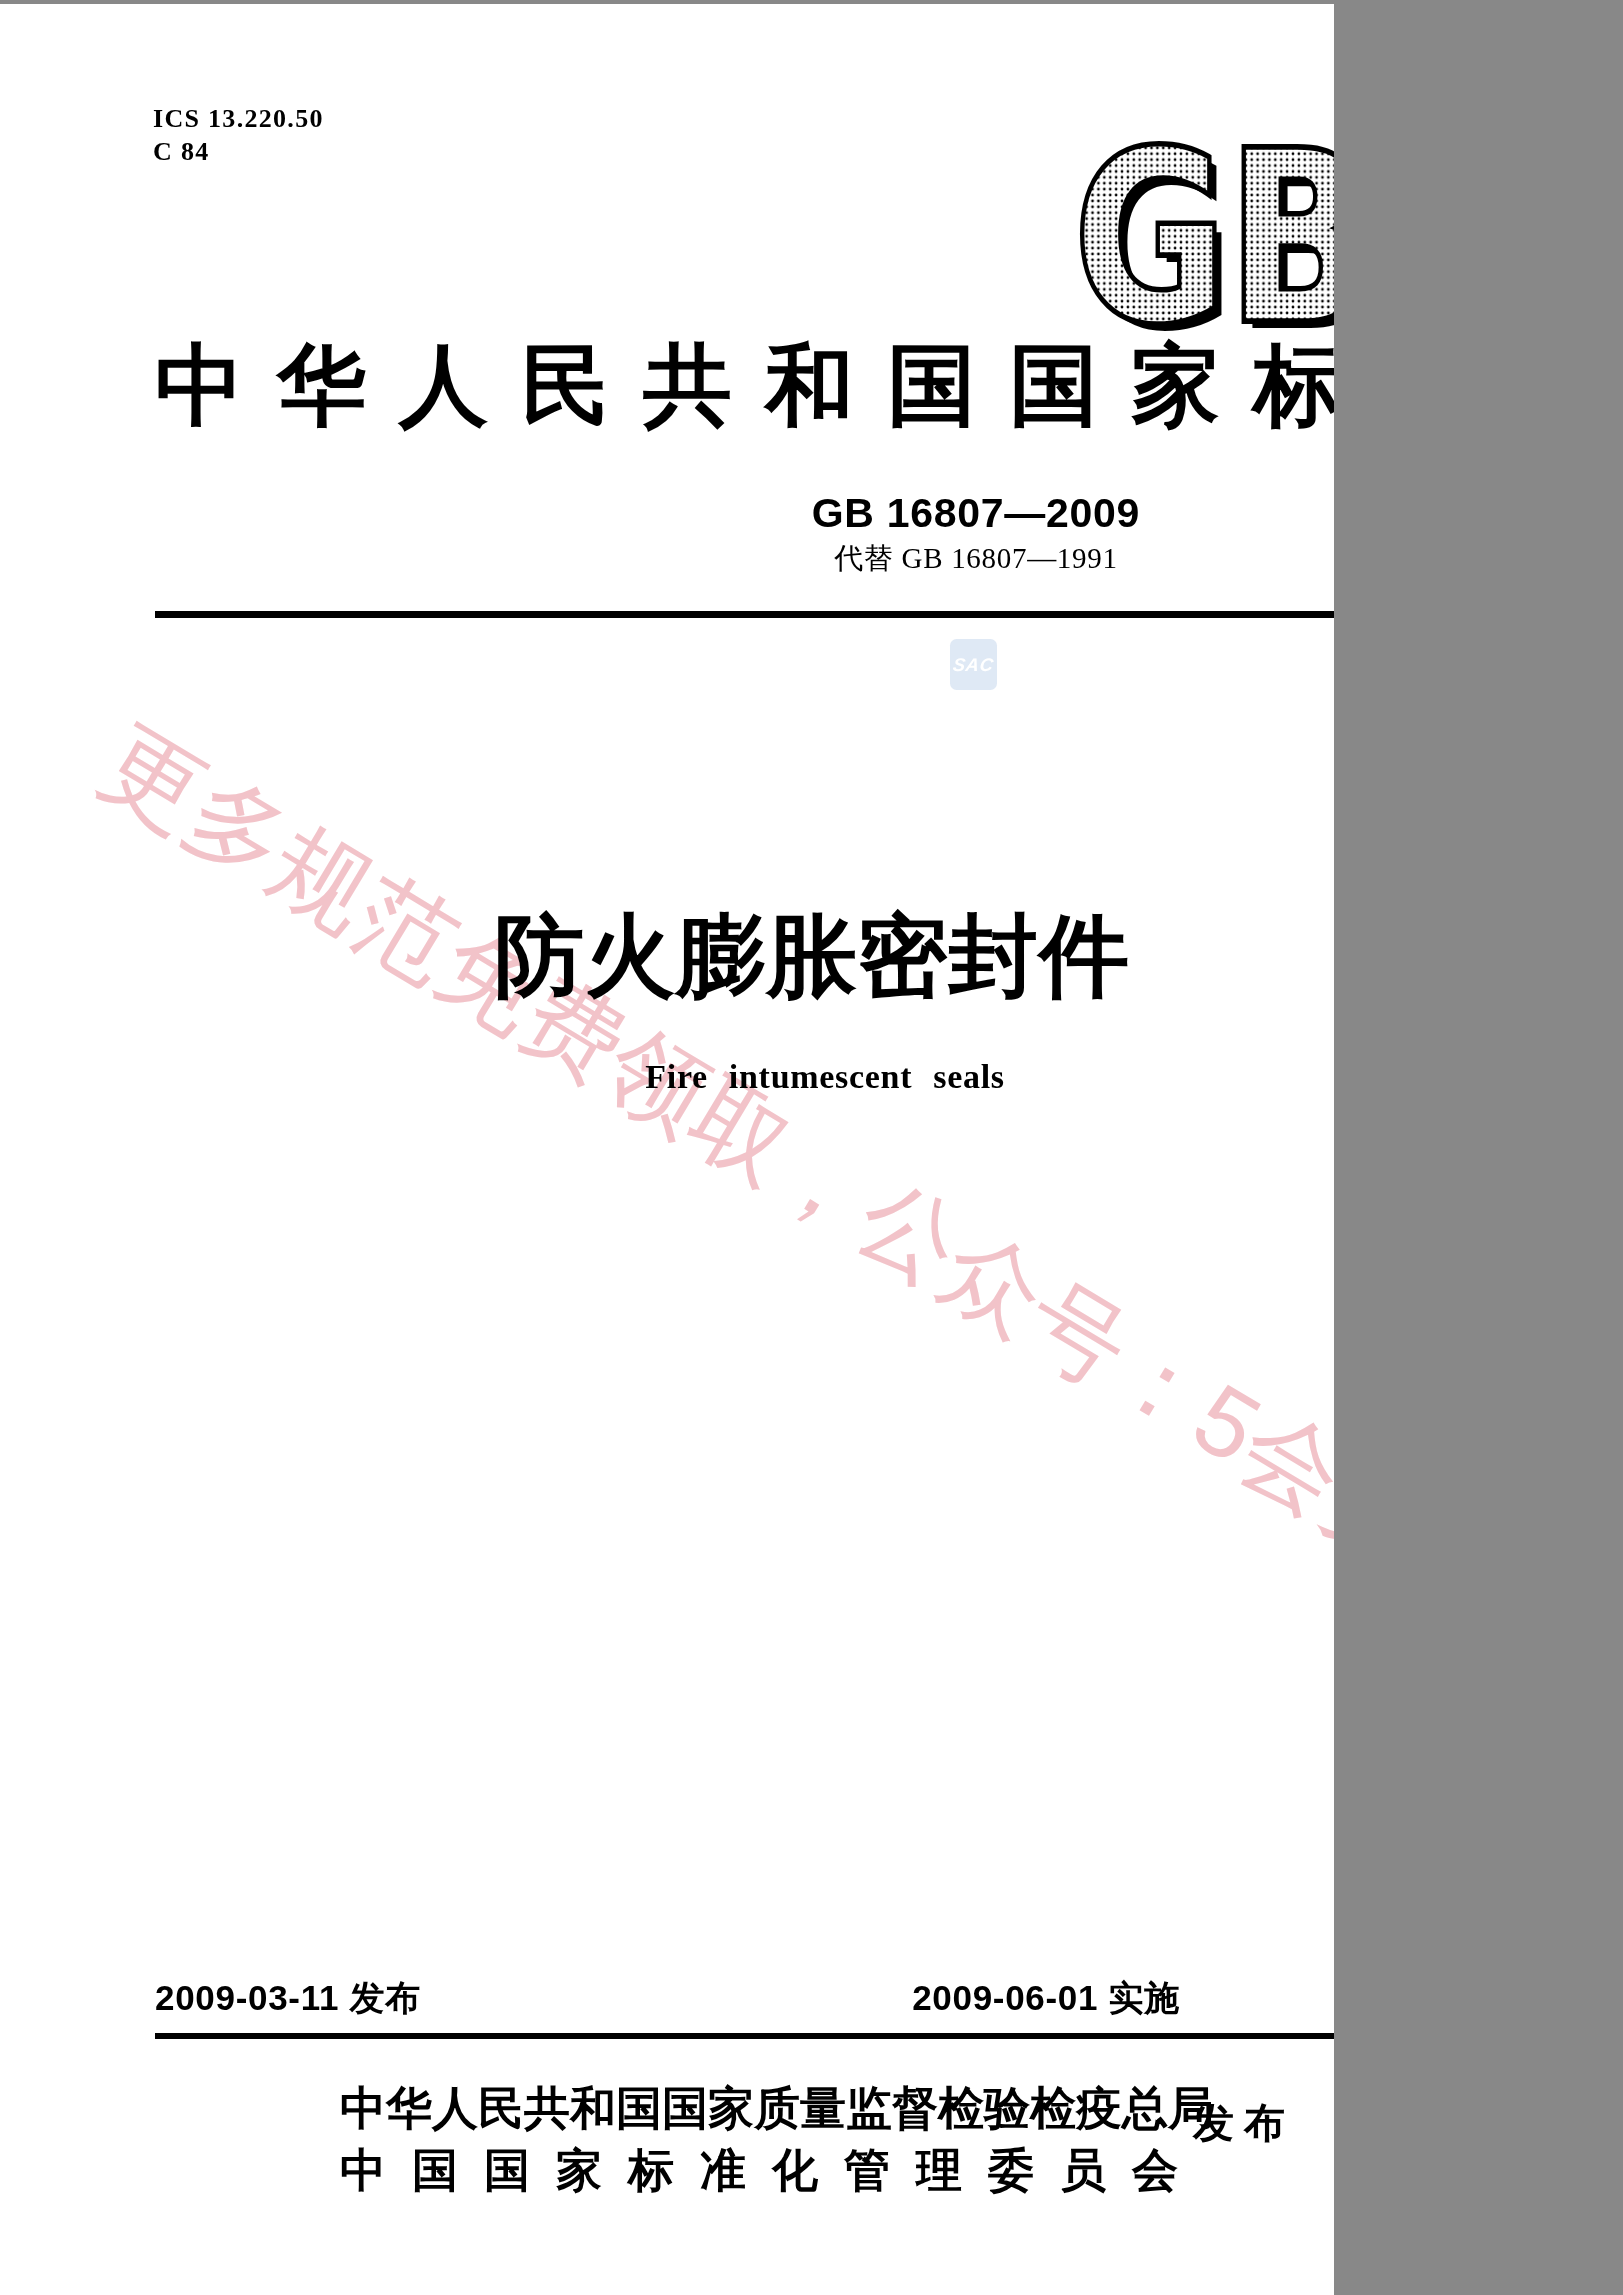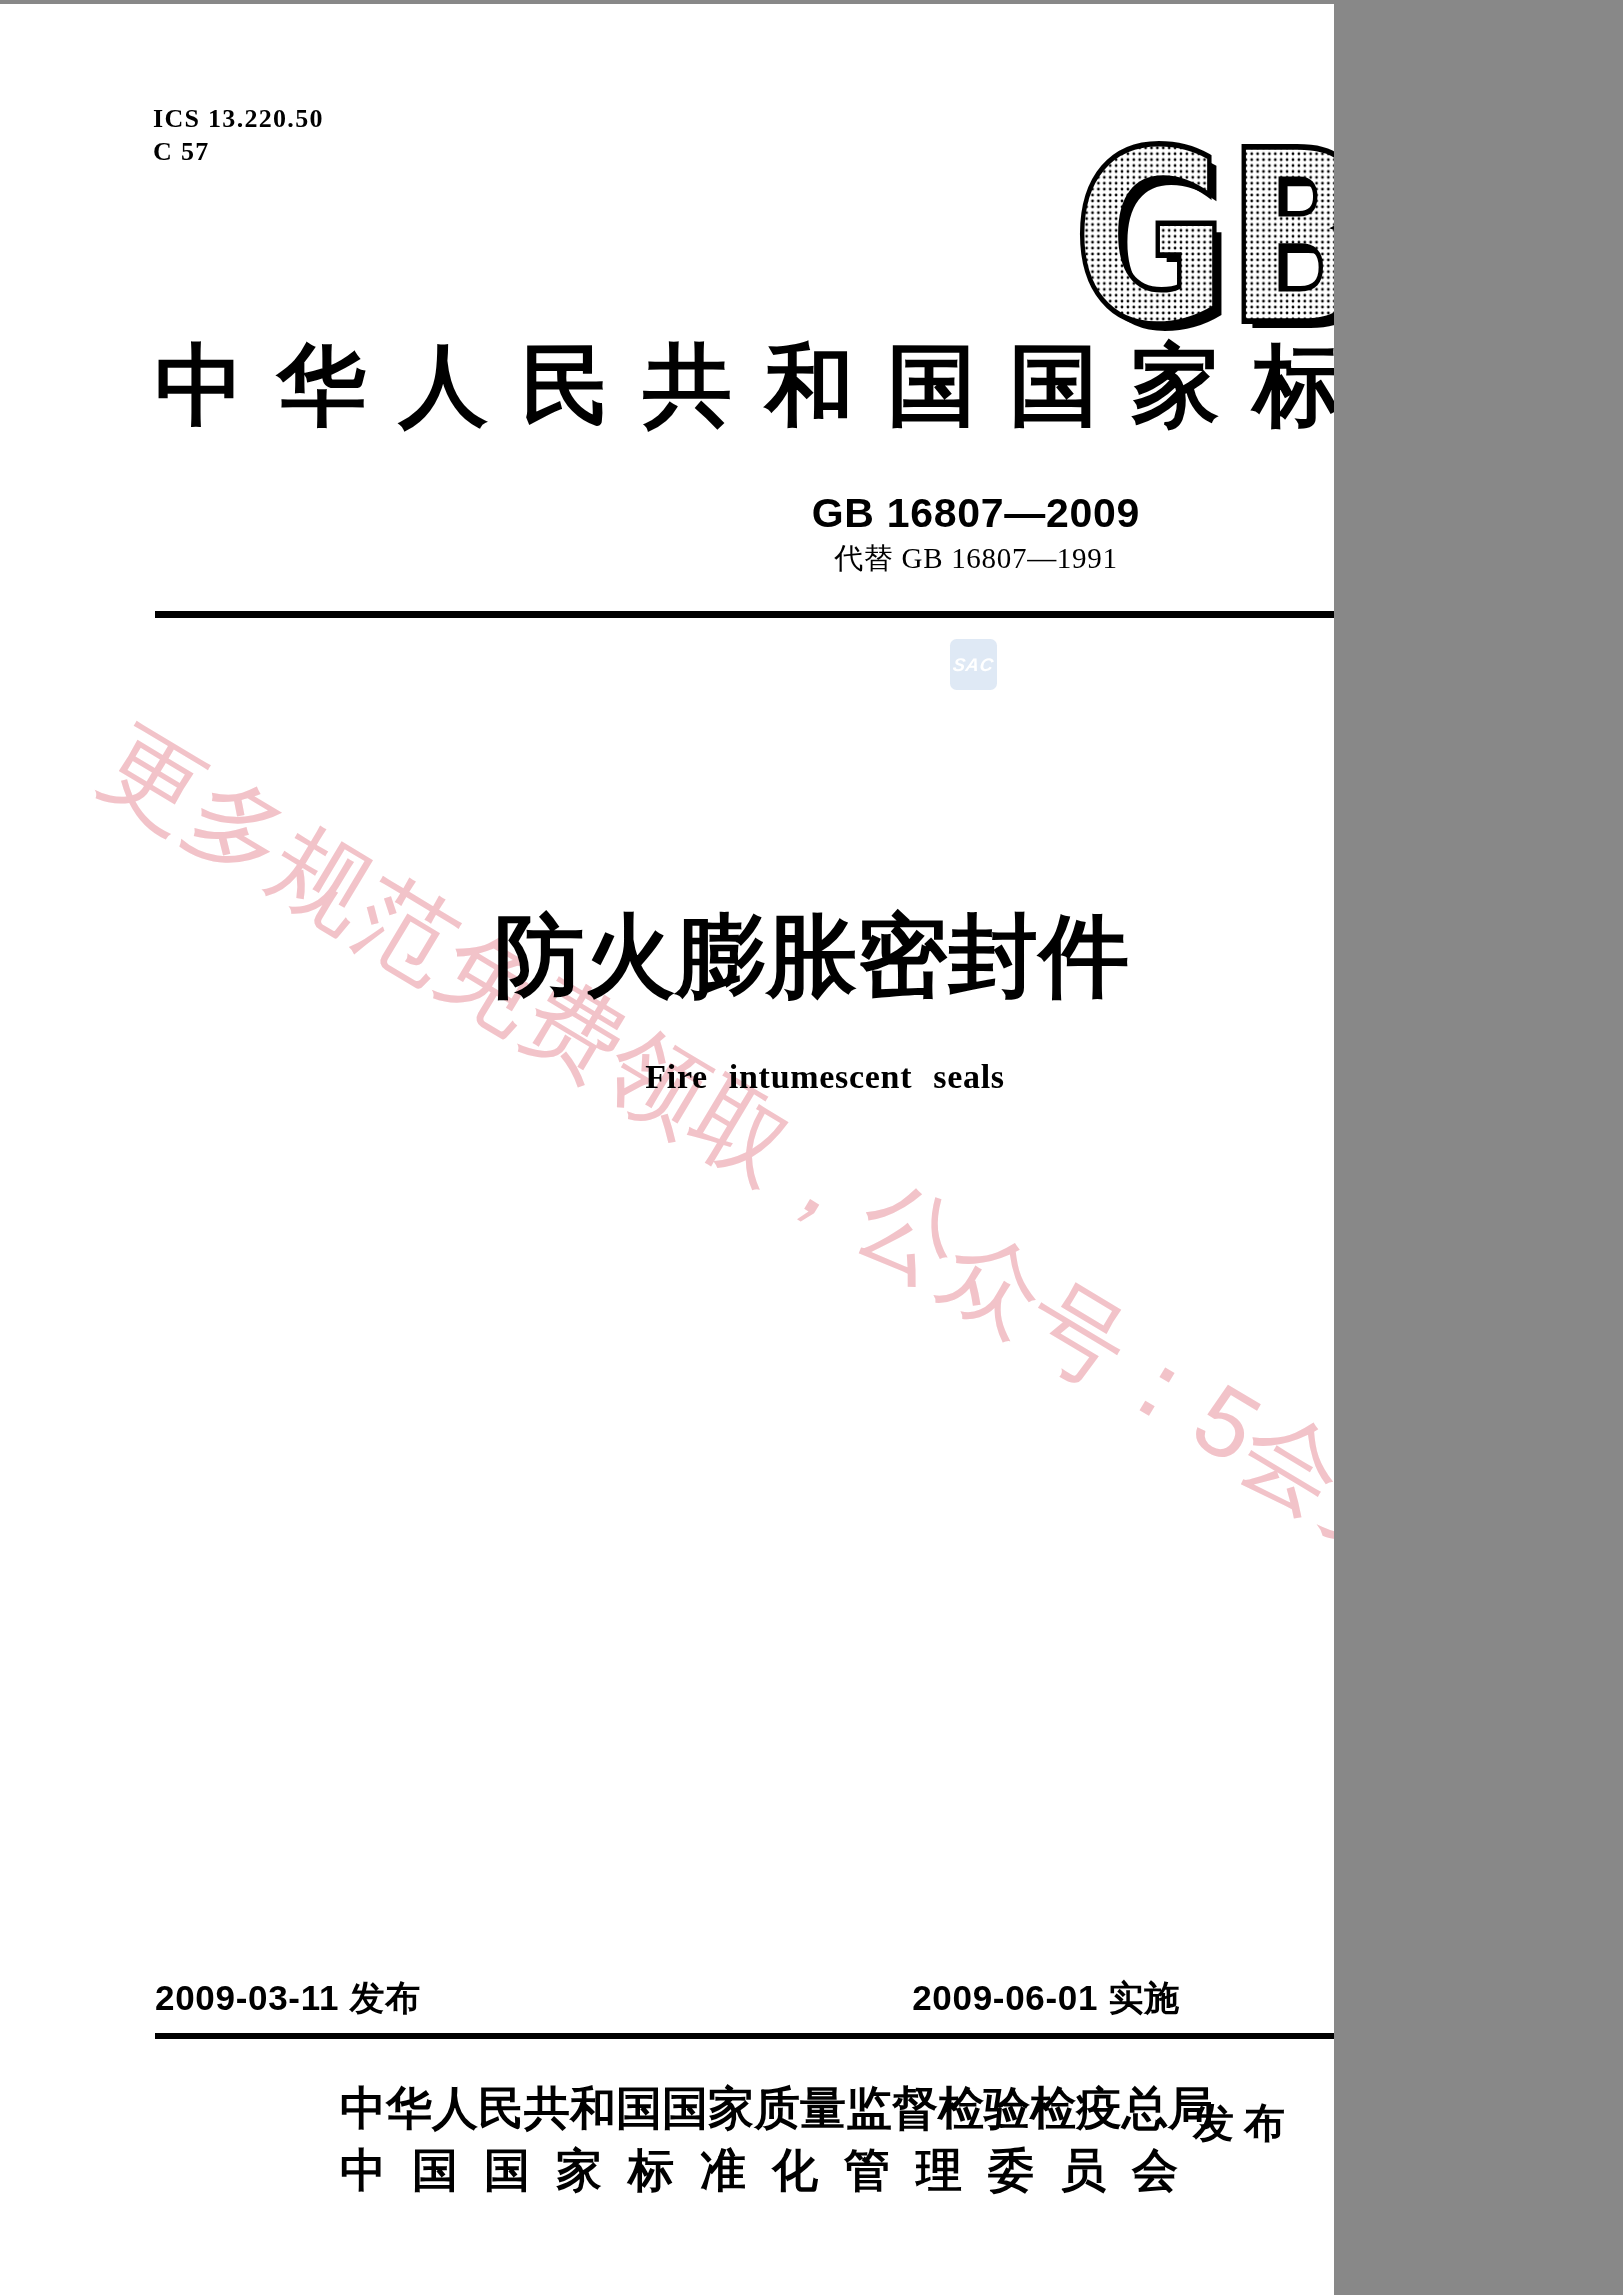--- a/index.html
+++ b/index.html
@@ -95,21 +95,21 @@
     font-weight:bold;
   }
 </style>
 </head>
 <body>
 
 <div class="page">
 
   <div class="abs ics-block">
     <div>ICS 13.220.50</div>
-    <div>C 57</div>
+    <div>C 84</div>
   </div>
 
   <div class="abs gb-logo">
     <svg width="321" height="194" viewBox="0 0 490 296" xmlns="http://www.w3.org/2000/svg">
       <defs>
         <pattern id="halftone" width="9" height="9" patternUnits="userSpaceOnUse">
           <rect width="9" height="9" fill="#ffffff"></rect>
           <circle cx="4.5" cy="4.5" r="2.1" fill="#000000"></circle>
         </pattern>
       </defs>

